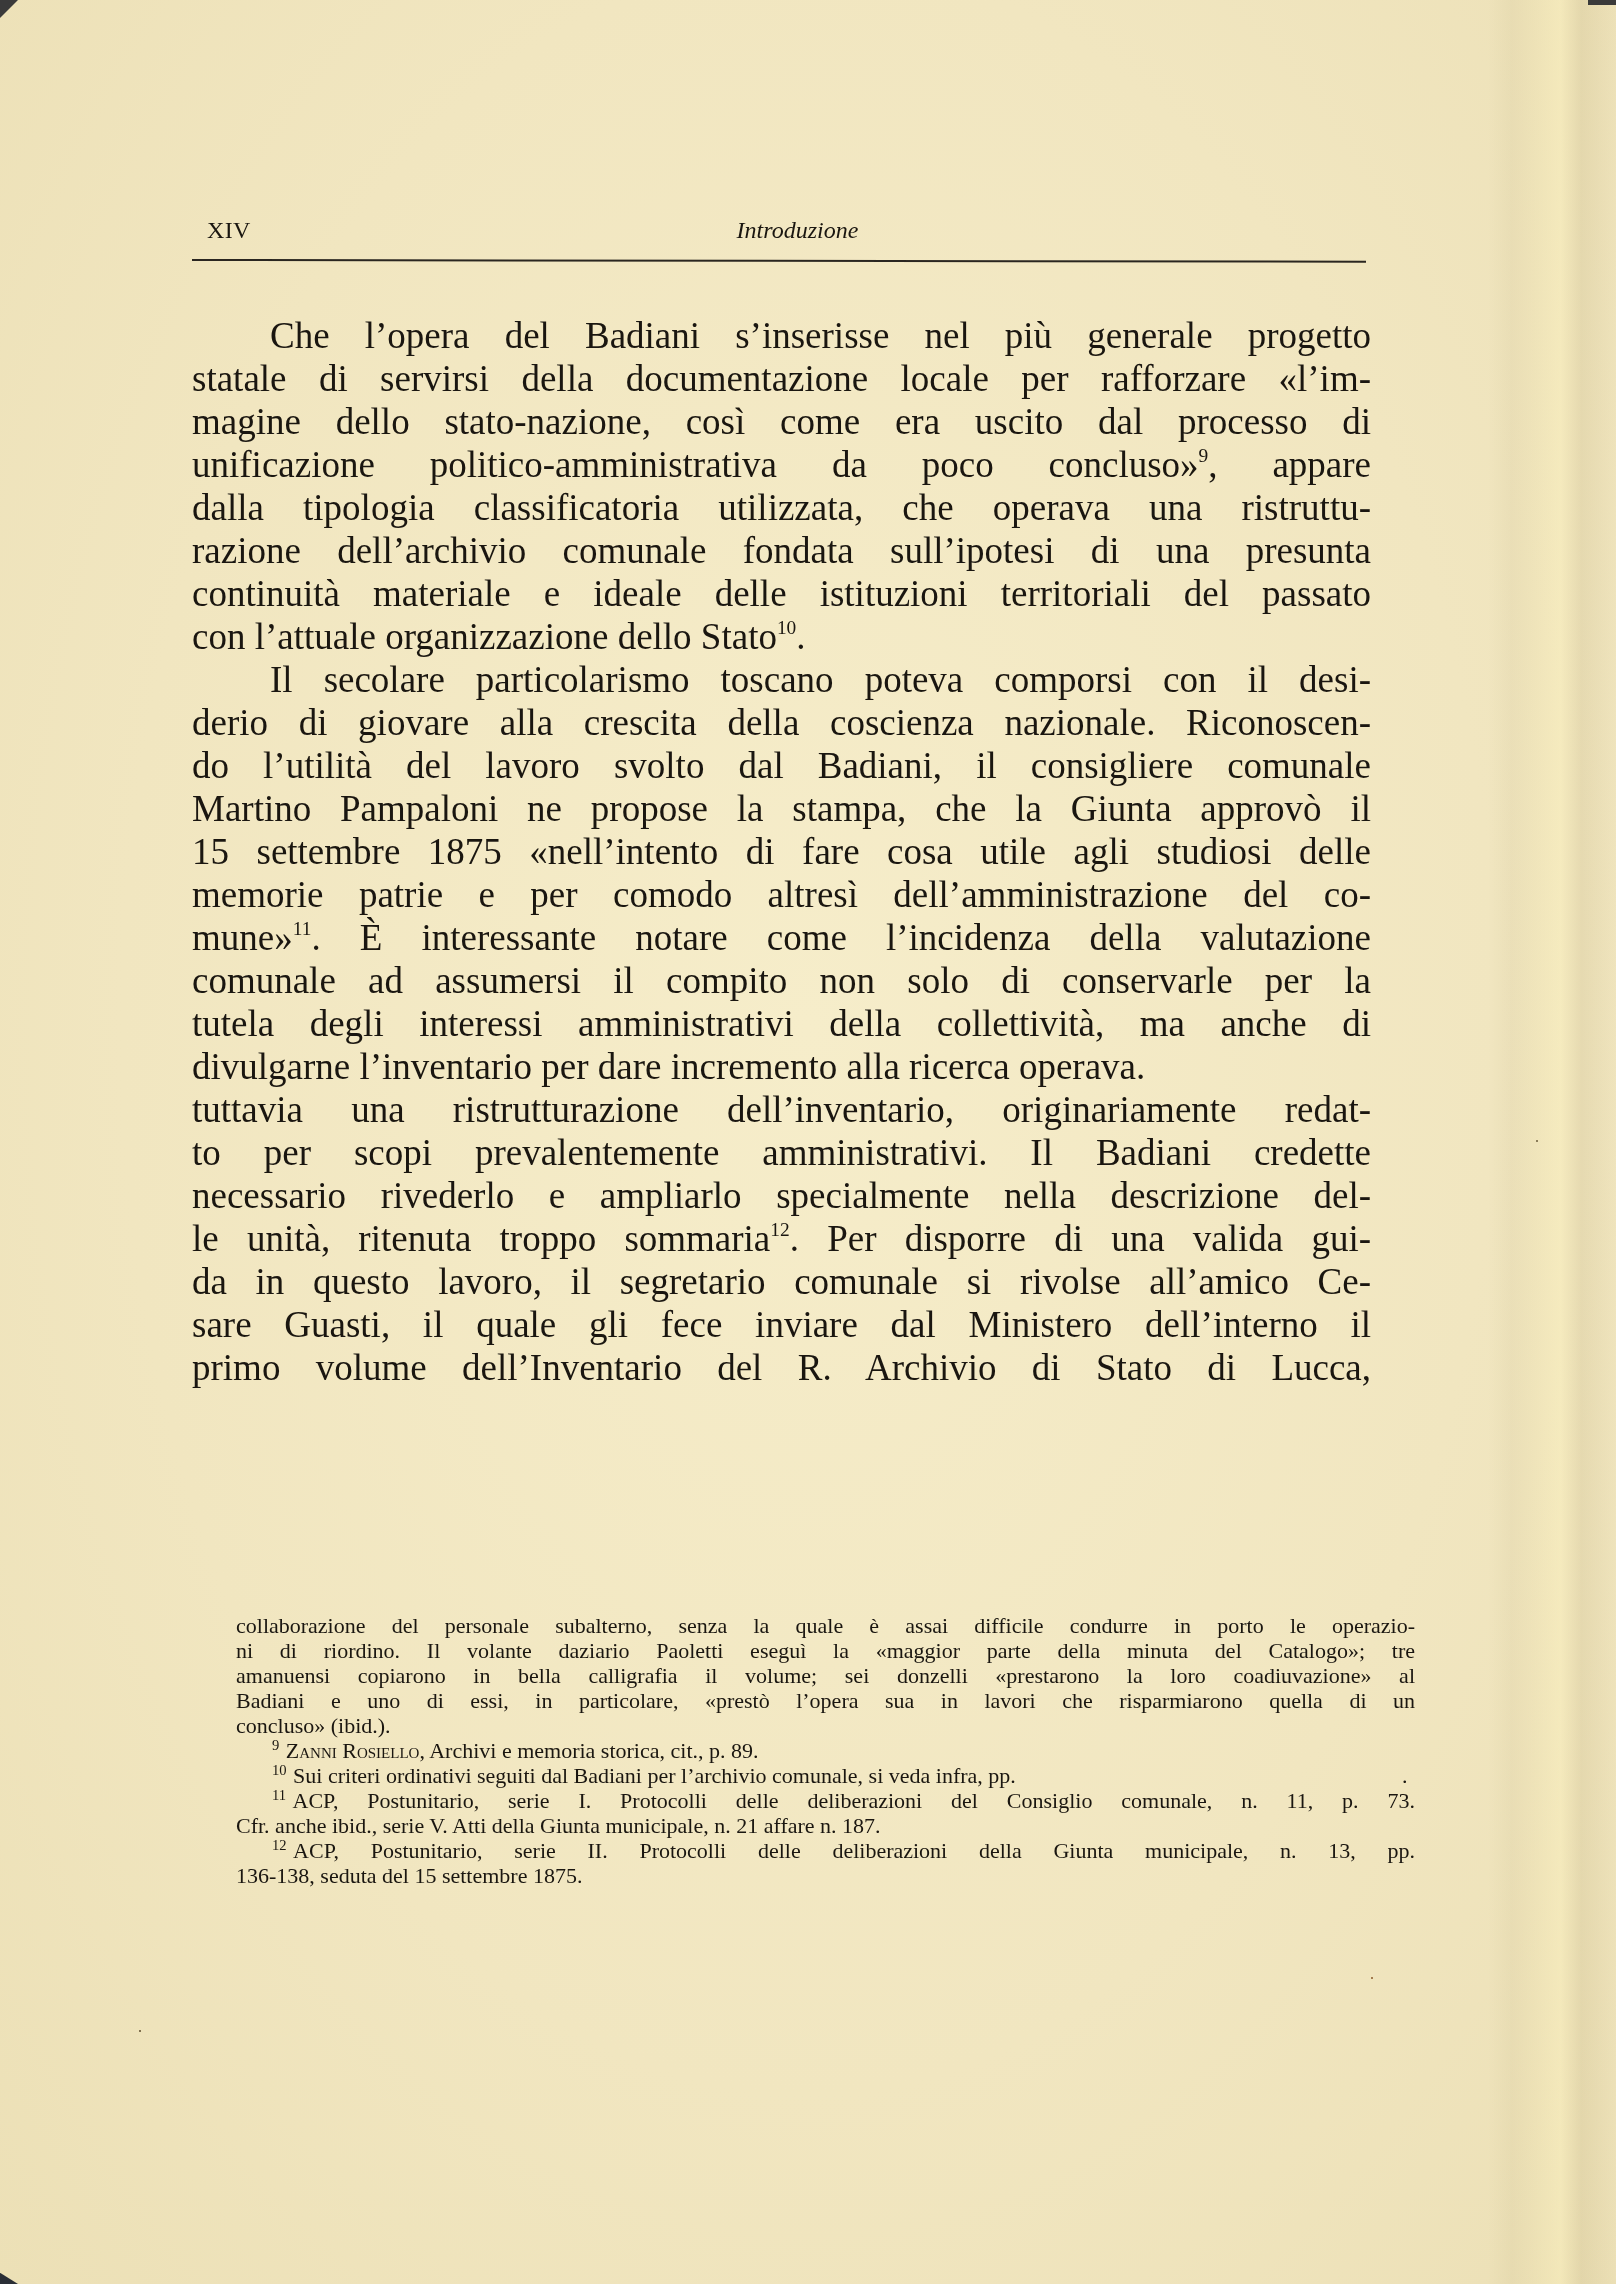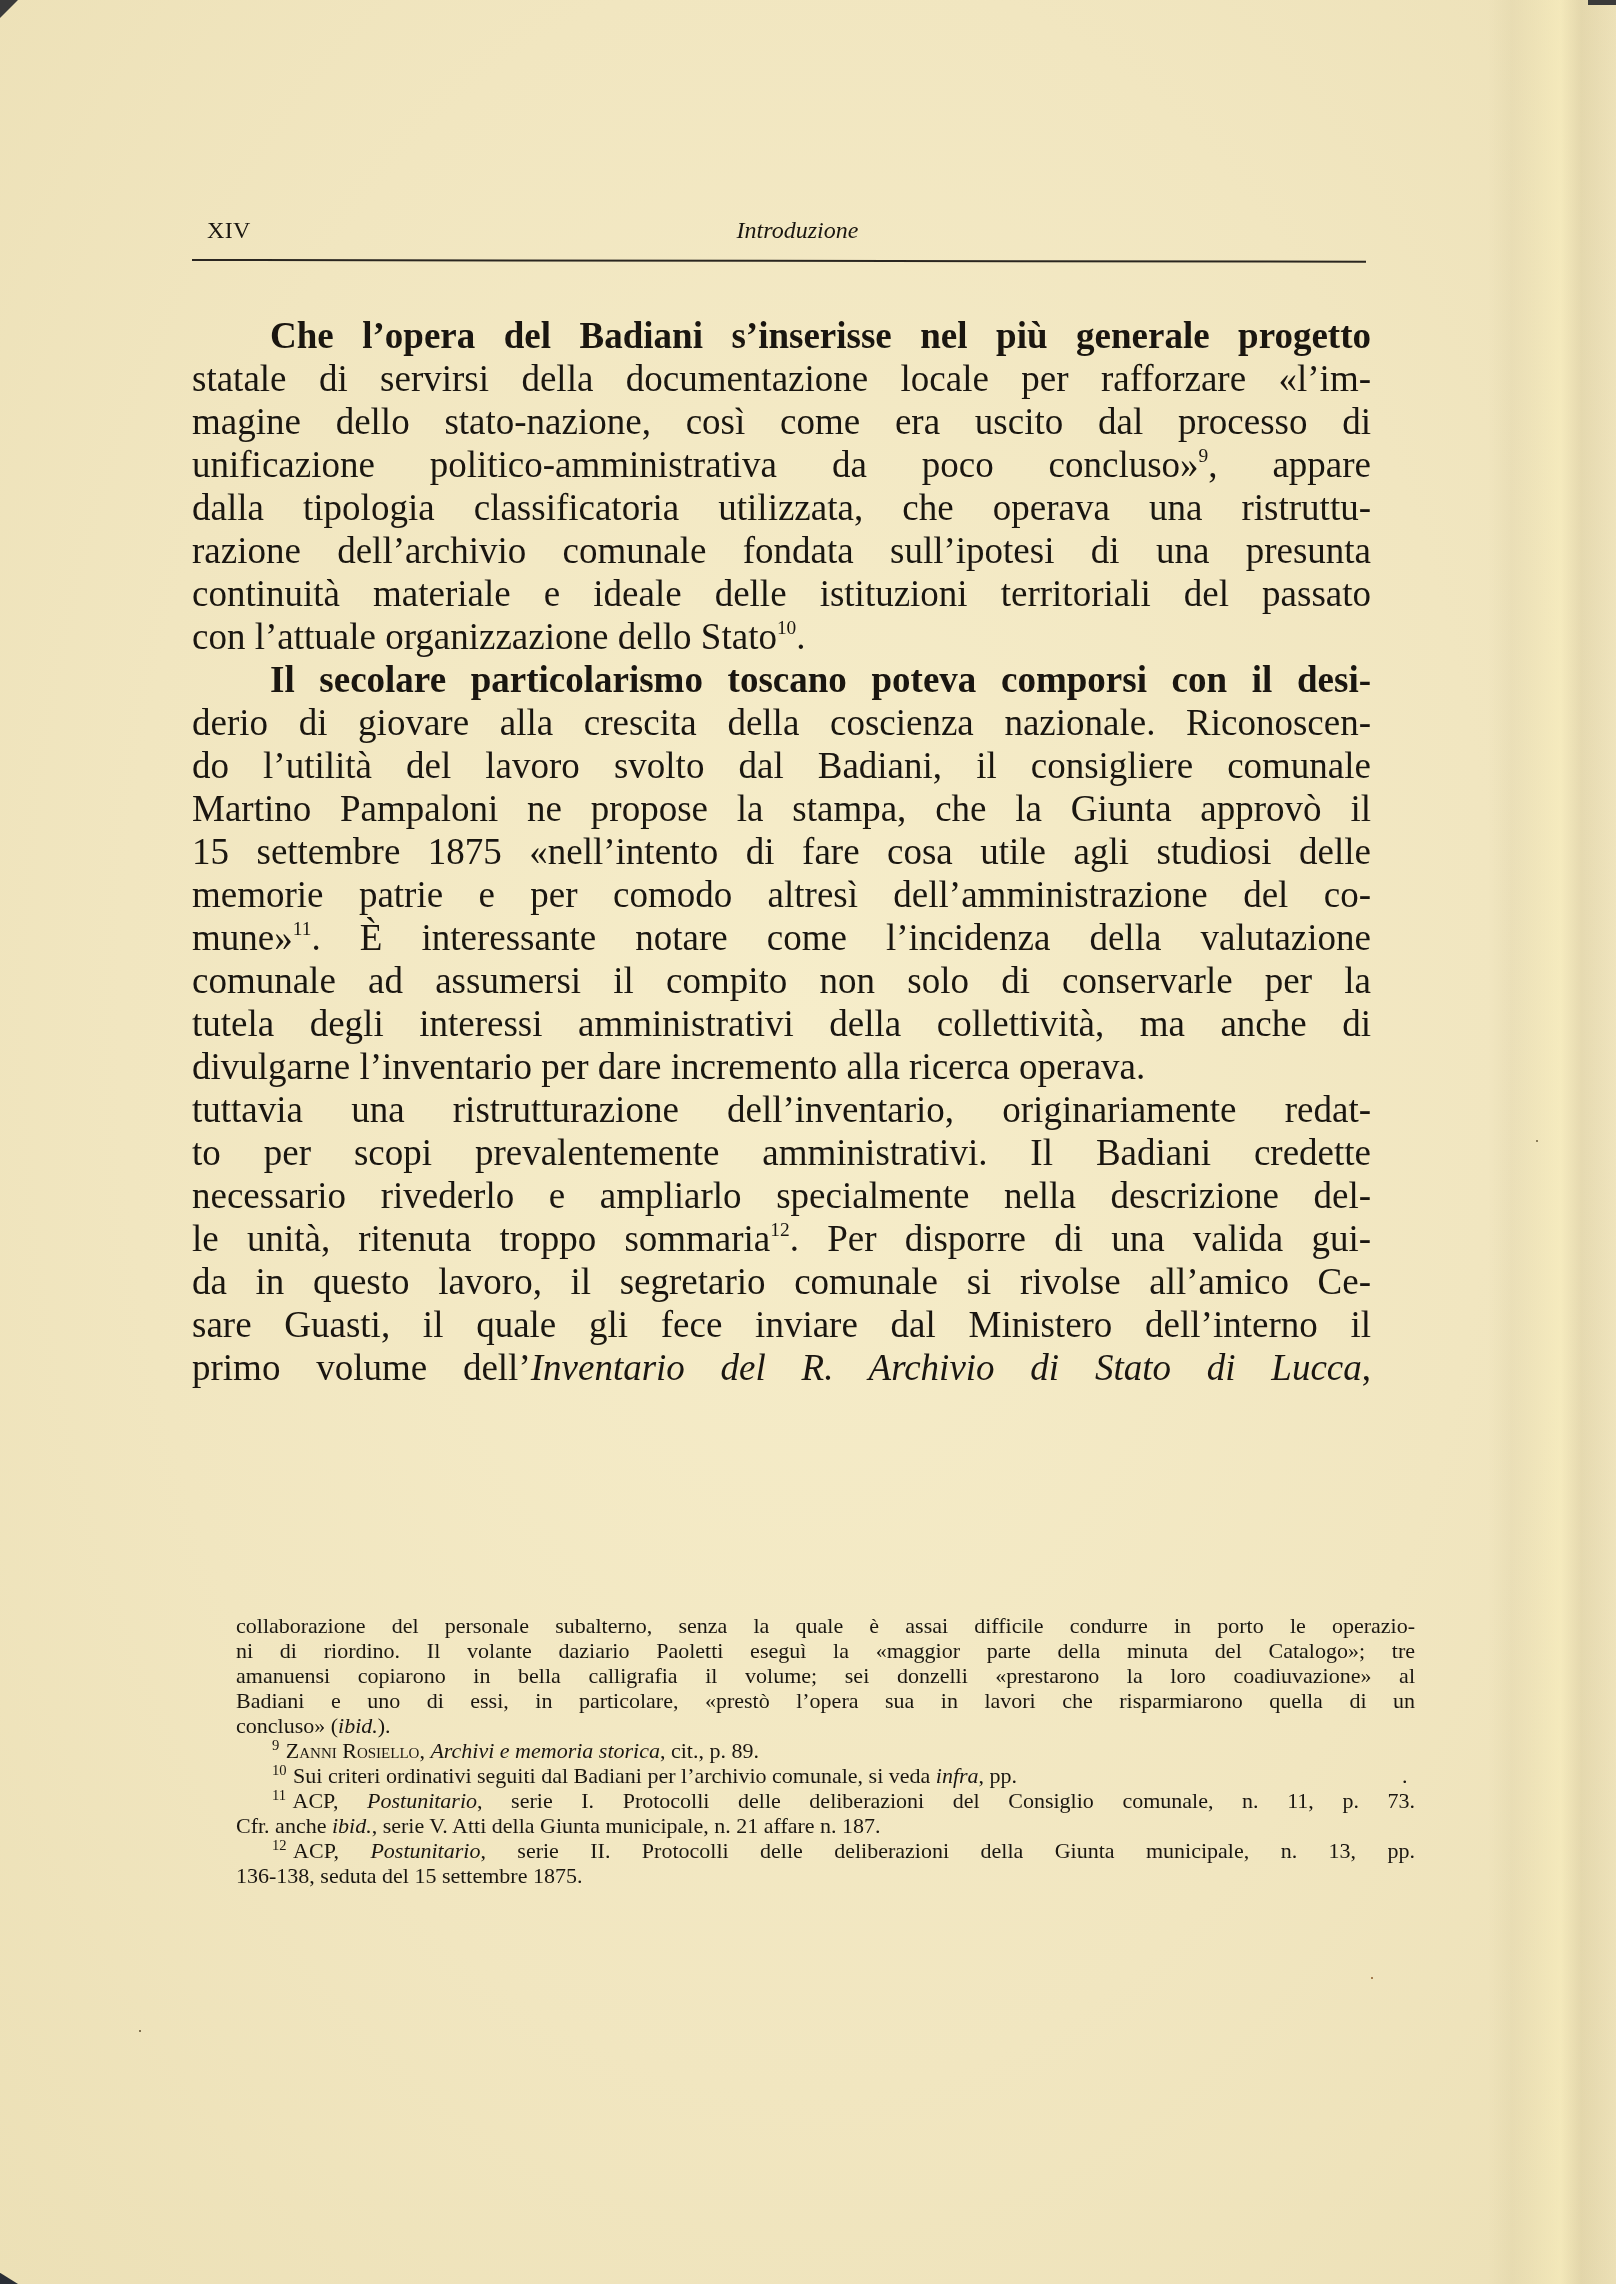--- a/index.html
+++ b/index.html
@@ -83,28 +83,28 @@
     width: 1179px;
     font-size: 37px;
     line-height: 43px;
   }
   .line {
     display: block;
     text-align: justify;
     text-align-last: justify;
     white-space: nowrap;
   }
-  .line.indent { padding-left: 78px; font-weight: bold; }
+  .line.indent { padding-left: 78px; }
   .line.left { text-align-last: left; }
   sup.fn {
     font-size: 19.4px;
     vertical-align: 14.6px;
     line-height: 0;
   }
-  .it { font-style: italic; }
+  .it { }
 
   .footnotes {
     position: absolute;
     left: 192px;
     top: 1613px;
     width: 1179px;
     font-size: 22px;
     line-height: 25px;
     margin-left: 44px;
   }

